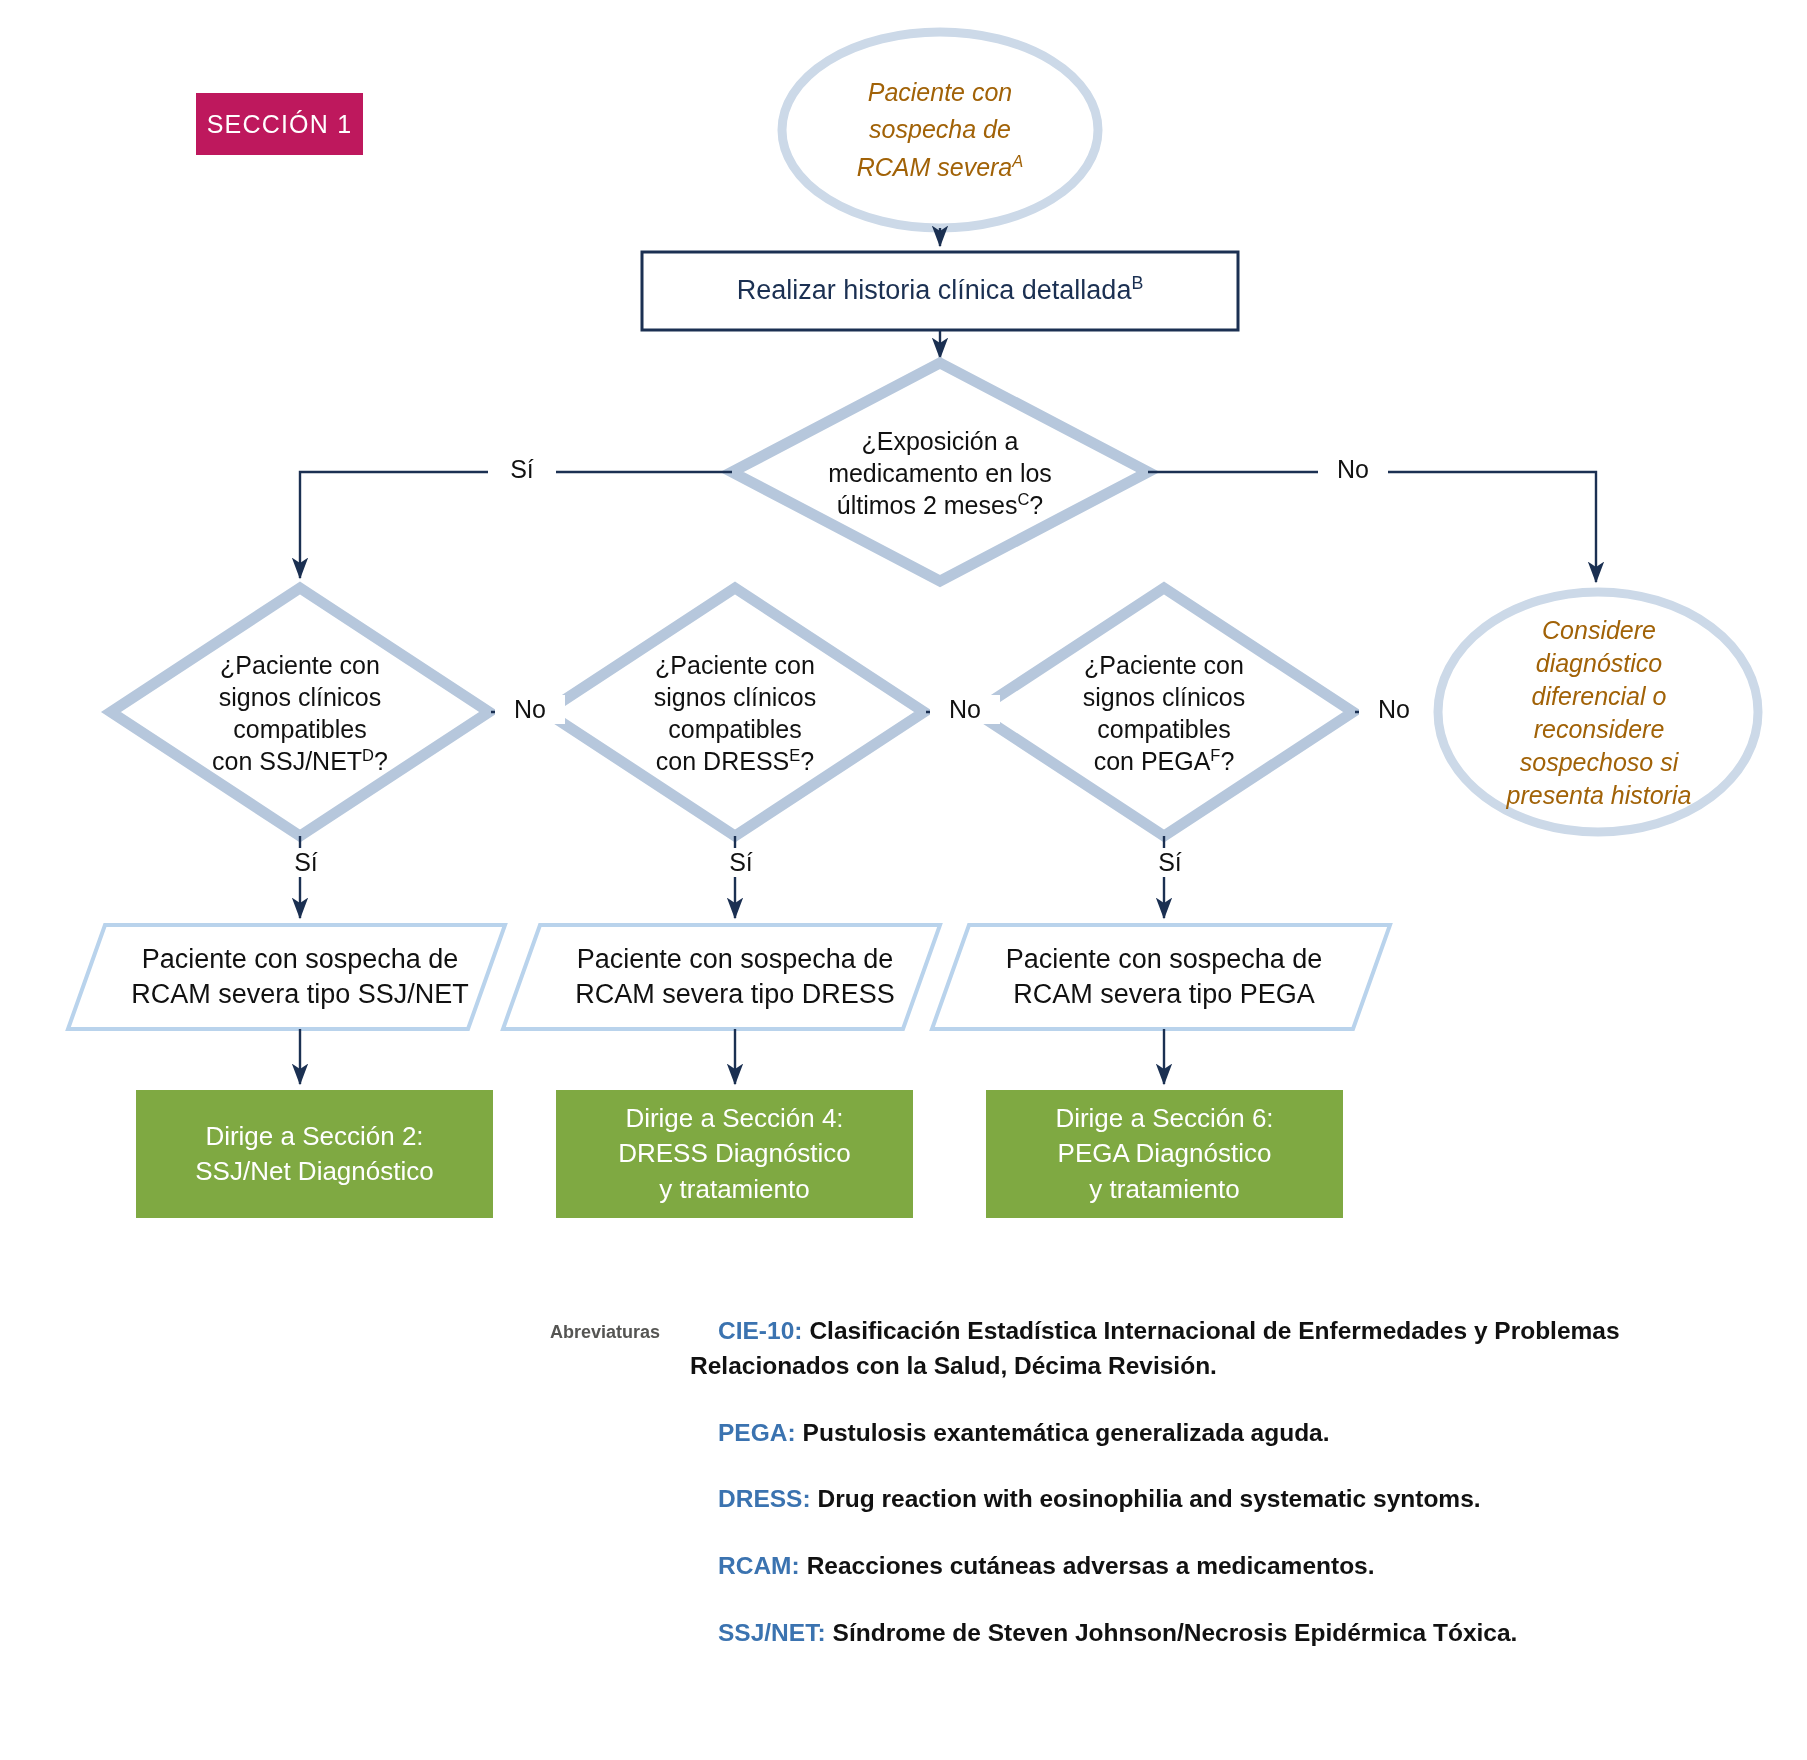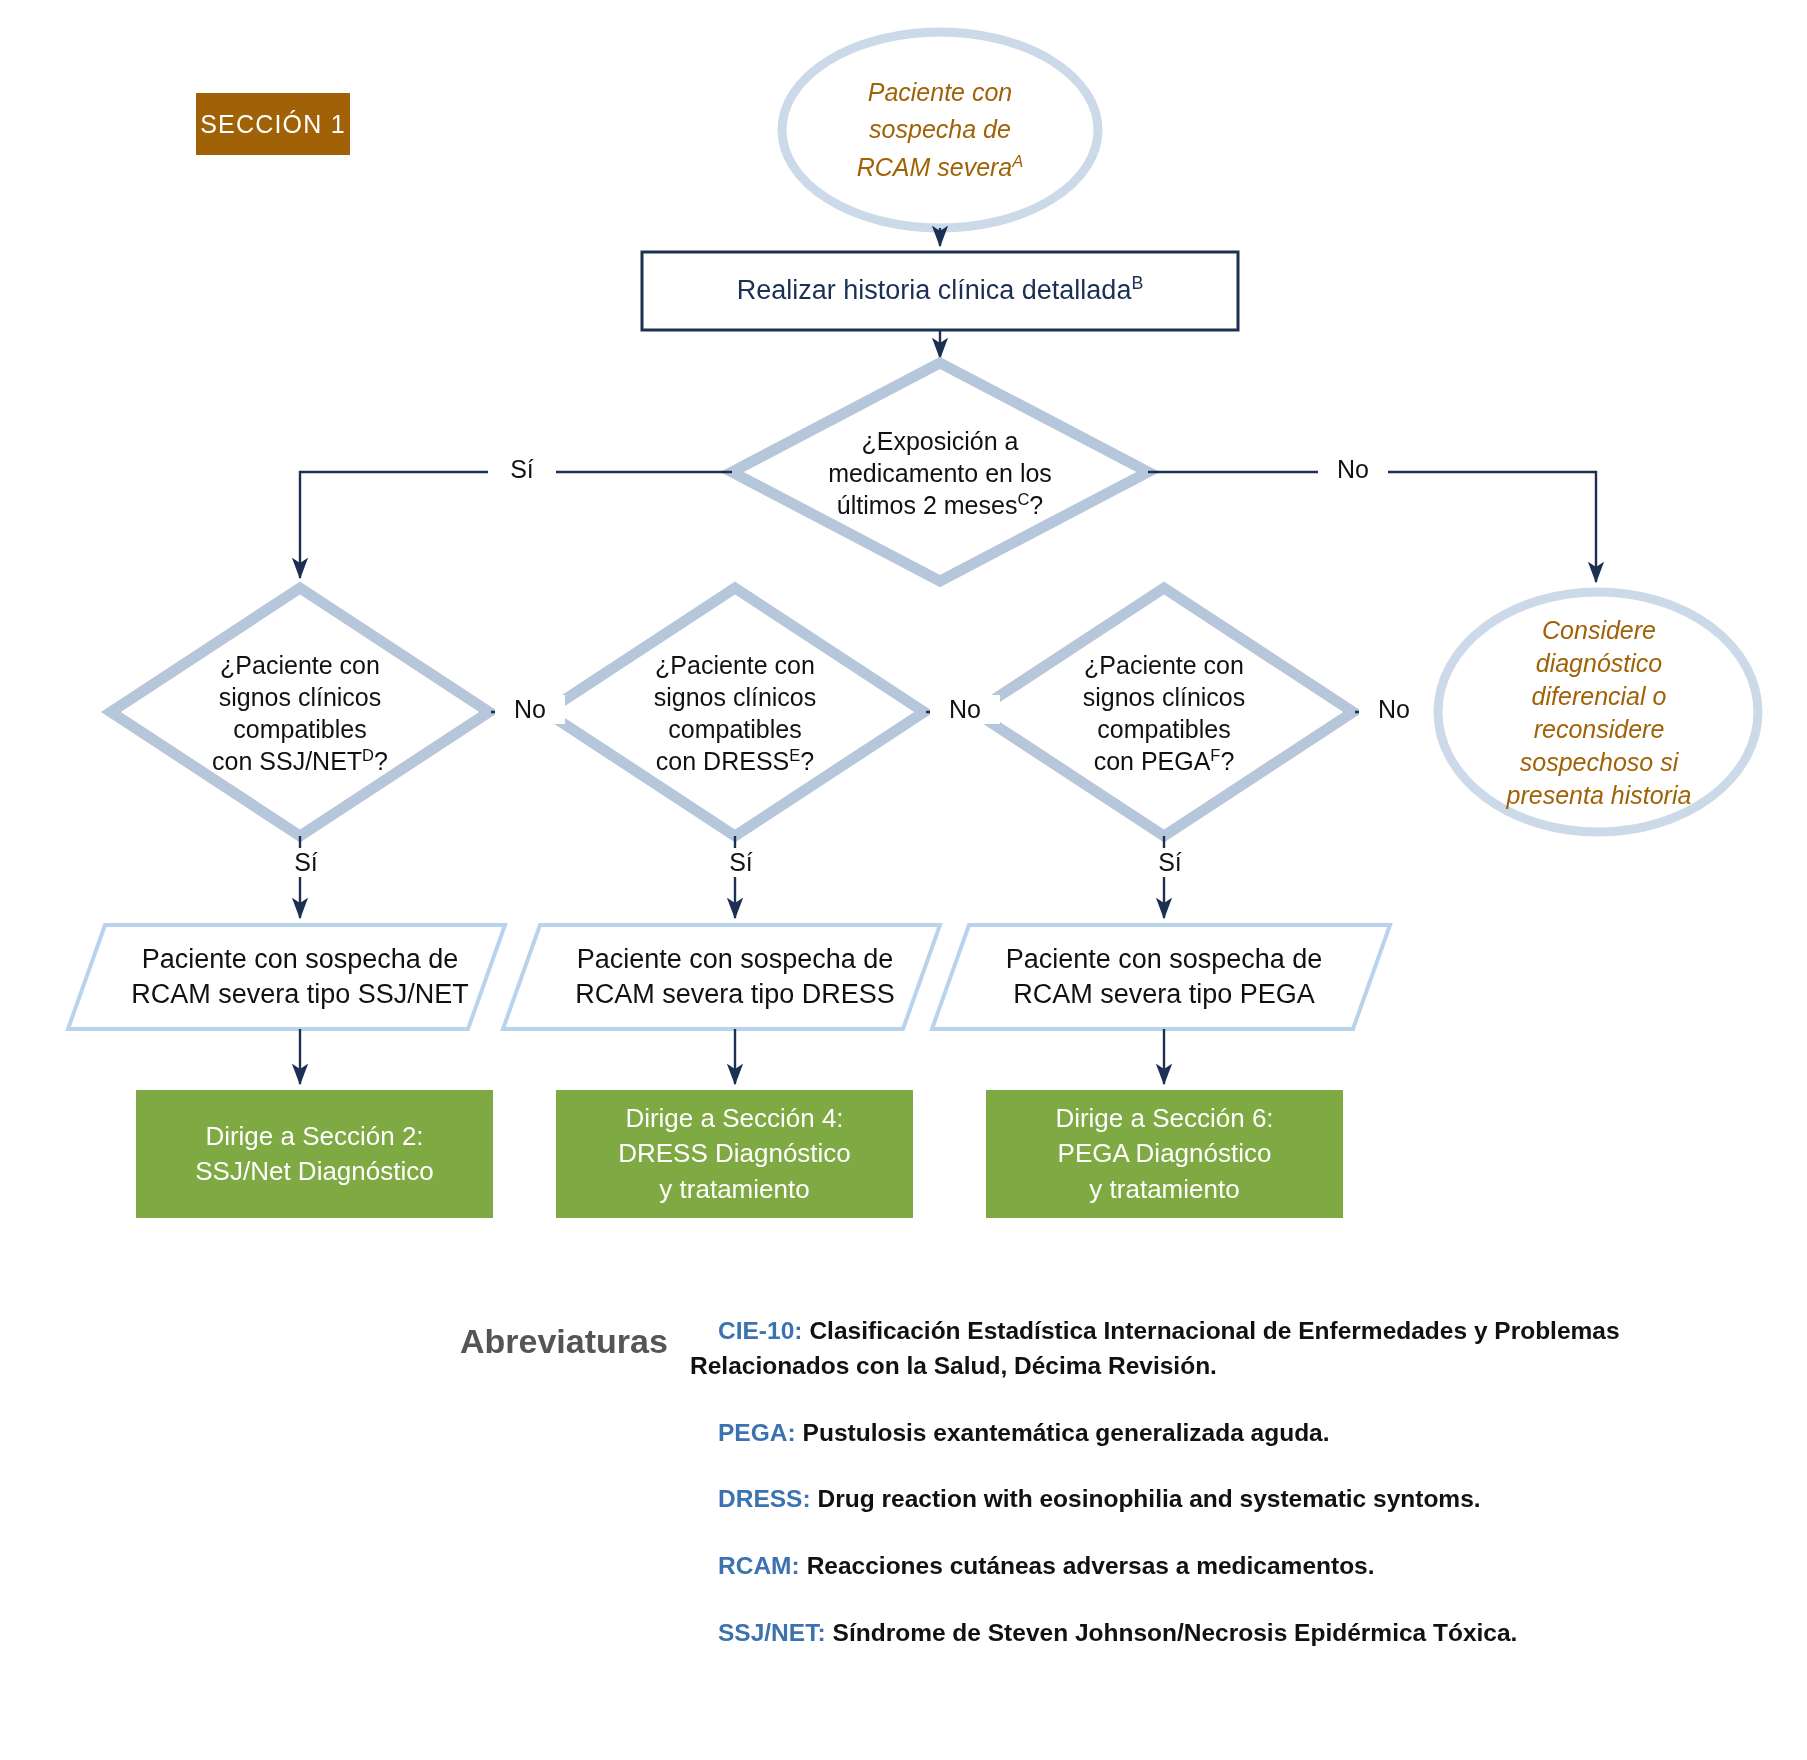--- a/index.html
+++ b/index.html
@@ -17,23 +17,23 @@
     height: 1760px;
     background: #ffffff;
     overflow: hidden;
   }
 
   
   #section-badge {
     position: absolute;
     left: 196px;
     top: 93px;
-    width: 154px;
+    width: 167px;
     height: 62px;
-    background: #a16207;
+    background: #be185d;
     color: #ffffff;
     display: flex;
     align-items: center;
     justify-content: center;
     font-size: 25px;
     letter-spacing: 1.2px;
     font-weight: 400;
   }
 
   
@@ -90,21 +90,21 @@
     left: 0px;
     top: 1300px;
     width: 1807px;
   }
   #abbrev-title {
     position: absolute;
     left: 460px;
     top: 22px;
     width: 200px;
     text-align: right;
-    font-size: 34px;
+    font-size: 18px;
     font-weight: bold;
     color: #555553;
   }
   #abbrev-list {
     position: absolute;
     left: 690px;
     top: 14px;
     width: 1000px;
   }
   .abbrev-row {

